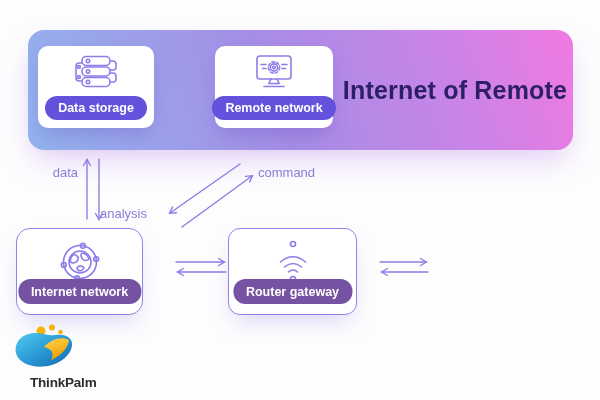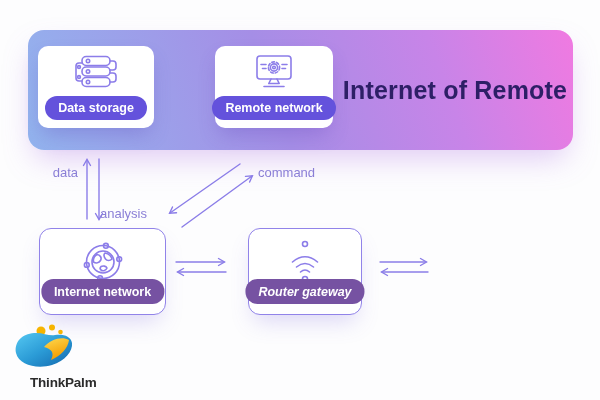--- a/index.html
+++ b/index.html
@@ -53,22 +53,22 @@
   .lbl-data { left:44px; top:165px; width:34px; text-align:right; }
   .lbl-analysis { left:100px; top:206px; }
   .lbl-command { left:258px; top:165px;text-align:center; }
 
   
   .node {
     position:absolute; top:228px; height:87px; background:#fff;
     border:1.5px solid var(--node-border,#9183e9); border-radius:12px;
     box-shadow:0 12px 22px -6px rgba(120,100,220,.25); box-sizing:border-box;
   }
-  .node-1 { left:39px; width:127px; }
-  .node-2 { left:248px; width:114px;font-style:italic; }
+  .node-1 { left:16px; width:127px;border-radius:14px; }
+  .node-2 { left:228px; width:129px; }
   .node-3 { left:433px; width:139px; }
   .node .icon { position:absolute; top:10px; left:50%; transform:translateX(-50%); }
   .node .pill {
     position:absolute; bottom:10px; left:50%; transform:translateX(-50%);
     height:25px; background:var(--node-pill-bg,#7652a2);
   }
 
   
   .st { stroke:var(--icon-color,#8c7de9); fill:none; stroke-width:1.6; stroke-linecap:round; stroke-linejoin:round; }
   .fil { fill:var(--icon-color,#8c7de9); stroke:none; }

